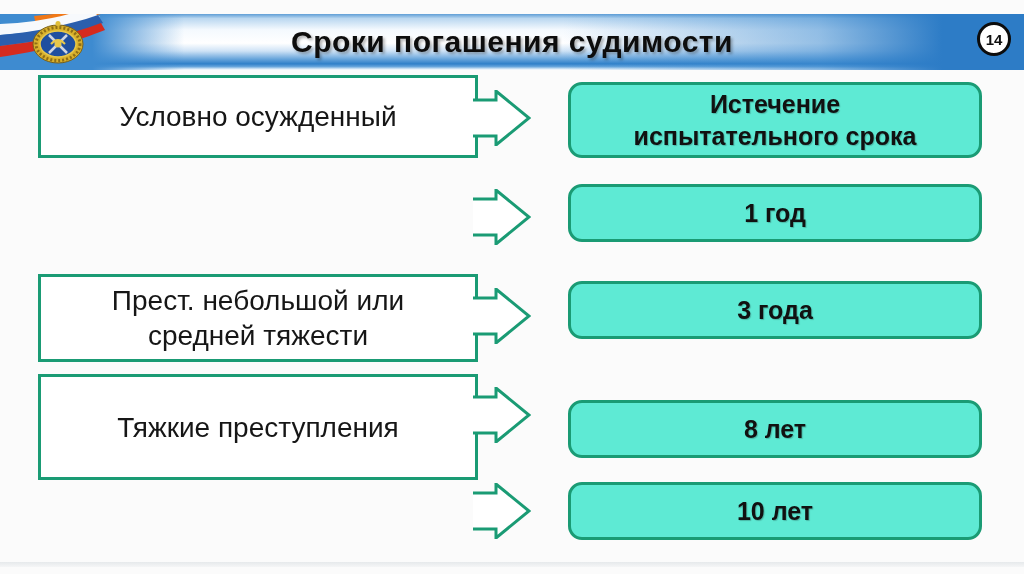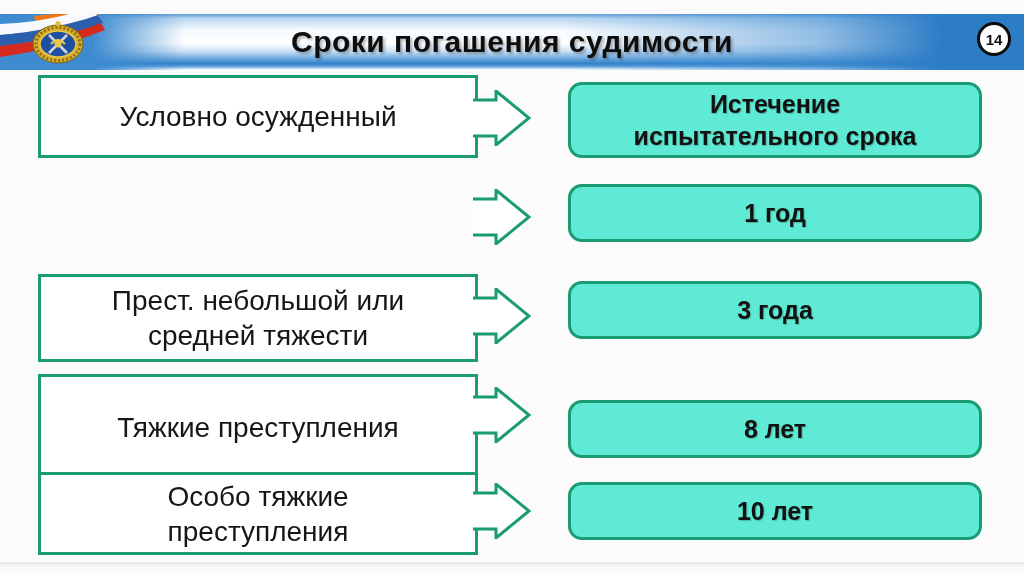--- a/index.html
+++ b/index.html
@@ -123,24 +123,20 @@
     <span class="box-text">Тяжкие преступления</span>
   </div>
   <svg class="arrow a4" viewBox="0 0 58 56">
     <path d="M0,10 H23 V1 L56,28 L23,55 V46 H0 Z" fill="#ffffff"></path>
     <path d="M0,10 H23 V1 L56,28 L23,55 V46 H0" fill="none" stroke="#1a9b74" stroke-width="3"></path>
   </svg>
   <div class="rbox t4">
     <span class="box-text">8 лет</span>
   </div>
 
-  <div class="lbox l5">
-    <span class="box-text">Особо тяжкие
-преступления</span>
-  </div>
   <svg class="arrow a5" viewBox="0 0 58 56">
     <path d="M0,10 H23 V1 L56,28 L23,55 V46 H0 Z" fill="#ffffff"></path>
     <path d="M0,10 H23 V1 L56,28 L23,55 V46 H0" fill="none" stroke="#1a9b74" stroke-width="3"></path>
   </svg>
   <div class="rbox t5">
     <span class="box-text">10 лет</span>
   </div>
 
   <div class="footer-line"></div>
 </div>

